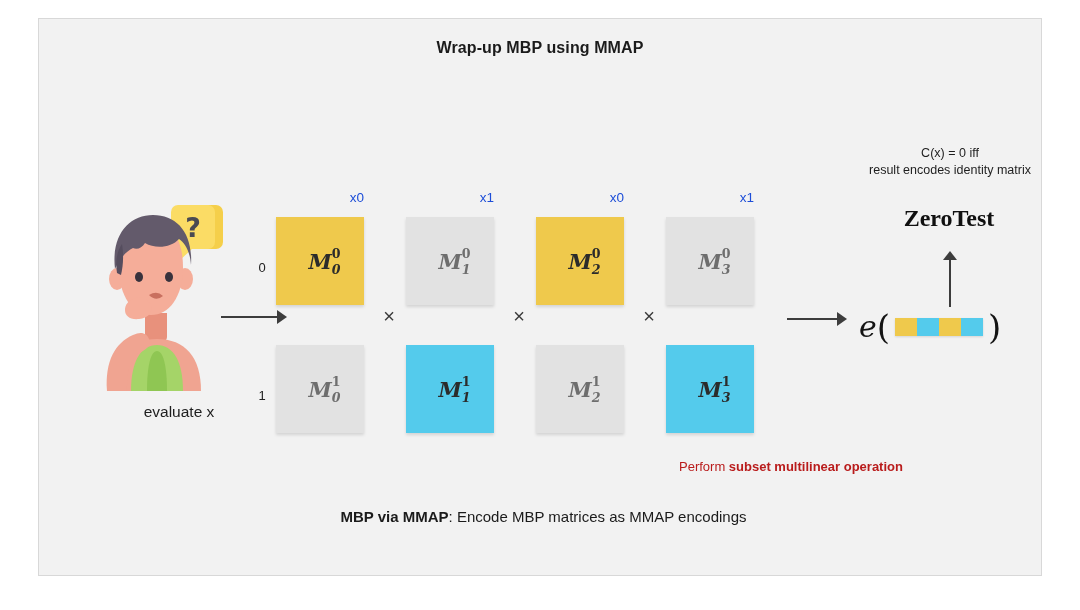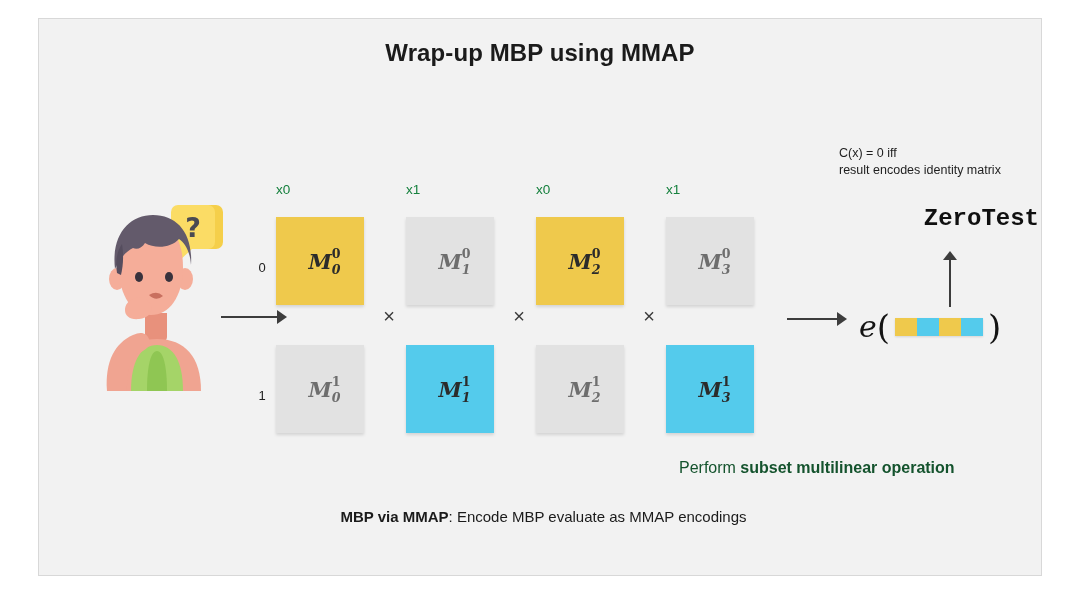--- a/index.html
+++ b/index.html
@@ -23,21 +23,21 @@
     border: 1px solid #d8d8d8;
   }
 
   
   #slide-title {
     position: absolute;
     left: 0;
     top: 20px;
     width: 100%;
     text-align: center;
-    font-size: 24px;
+    font-size: 16px;
     font-weight: bold;
     color: #1b1b1b;
     letter-spacing: 0.1px;
   }
 
   
   #character {
     position: absolute;
     left: 48px;
     top: 182px;
@@ -99,25 +99,25 @@
   
   #matrix-grid {
     position: absolute;
     left: 237px;
     top: 163px;
     width: 480px;
     height: 260px;
   }
   .col-header {
     position: absolute;
-    top: 0;
+    top: 8px;
     width: 88px;
-    text-align: left;
+    text-align: right;
     font-size: 13.5px;
-    color: #15803d;
+    color: #1d4ed8;
   }
   .row-label {
     position: absolute;
     left: -22px;
     width: 16px;
     text-align: center;
     font-size: 13px;
     color: #212121;
   }
   .matrix-tile {
@@ -157,22 +157,22 @@
     font-size: 20px;
     color: #3a3a3a;
     font-family: "Liberation Sans", sans-serif;
   }
 
   
   #annotation-subset {
     position: absolute;
     left: 640px;
     top: 440px;
-    font-size: 16px;
-    color: #14532d;
+    font-size: 13px;
+    color: #b91c1c;
     white-space: nowrap;
   }
   #annotation-subset .b { font-weight: bold; }
 
   
   #flow-arrow-2 {
     position: absolute;
     left: 748px;
     top: 288px;
     width: 60px;
@@ -210,34 +210,34 @@
     left: 900px;
     top: 232px;
     width: 22px;
     height: 56px;
   }
   #zerotest-label {
     position: absolute;
     left: 820px;
     top: 186px;
     width: 180px;
-    text-align: right;
-    font-family: Liberation Mono, monospace;
+    text-align: center;
+    font-family: Liberation Serif, serif;
     font-weight: bold;
     font-size: 24px;
     color: #101010;
   }
 
   
   #annotation-ctest {
     position: absolute;
     left: 800px;
     top: 126px;
     width: 222px;
-    text-align: left;
+    text-align: center;
     font-size: 12.5px;
     line-height: 17px;
     color: #1e1e1e;
   }
   #annotation-ctest .b { font-weight: normal; }
 
   
   #bottom-caption {
     position: absolute;
     left: 0;
@@ -284,20 +284,21 @@
 
       <path d="M62 94 q8 -5 14 1 q-7 6 -14 -1 z" fill="#c9705f"></path>
 
       <path d="M20 190 c-2 -30 8 -48 26 -56 c8 -4 14 -2 16 4 c2 6 -2 10 -8 13
                c-10 5 -14 16 -14 39 z" fill="#f0a491"></path>
       <path d="M46 98 c8 -4 16 0 18 7 c2 7 -3 12 -12 13 c-9 1 -14 -3 -14 -9 c0 -5 3 -9 8 -11 z" fill="#f5ad99"></path>
     </svg>
   </div>
 
   <div id="user-caption">
+    <div>evaluate x</div>
   </div>
 
 
   <div id="flow-arrow-1">
     <svg viewBox="0 0 66 24" width="66" height="24">
       <line x1="0" y1="12" x2="56" y2="12" stroke="#3d3d3d" stroke-width="2"></line>
       <polygon points="56,5 66,12 56,19" fill="#3d3d3d"></polygon>
     </svg>
   </div>
 
@@ -374,16 +375,16 @@
   </div>
 
   <div id="zerotest-label">ZeroTest</div>
 
   <div id="annotation-ctest">
     <div>C(x) = 0 iff</div>
     <div class="b">result encodes identity matrix</div>
   </div>
 
   <div id="bottom-caption">
-    <span class="b">MBP via MMAP</span><span>: Encode MBP evaluate as MMAP encodings</span>
+    <span class="b">MBP via MMAP</span><span>: Encode MBP matrices as MMAP encodings</span>
   </div>
 
 </div>
 
 </body></html>

